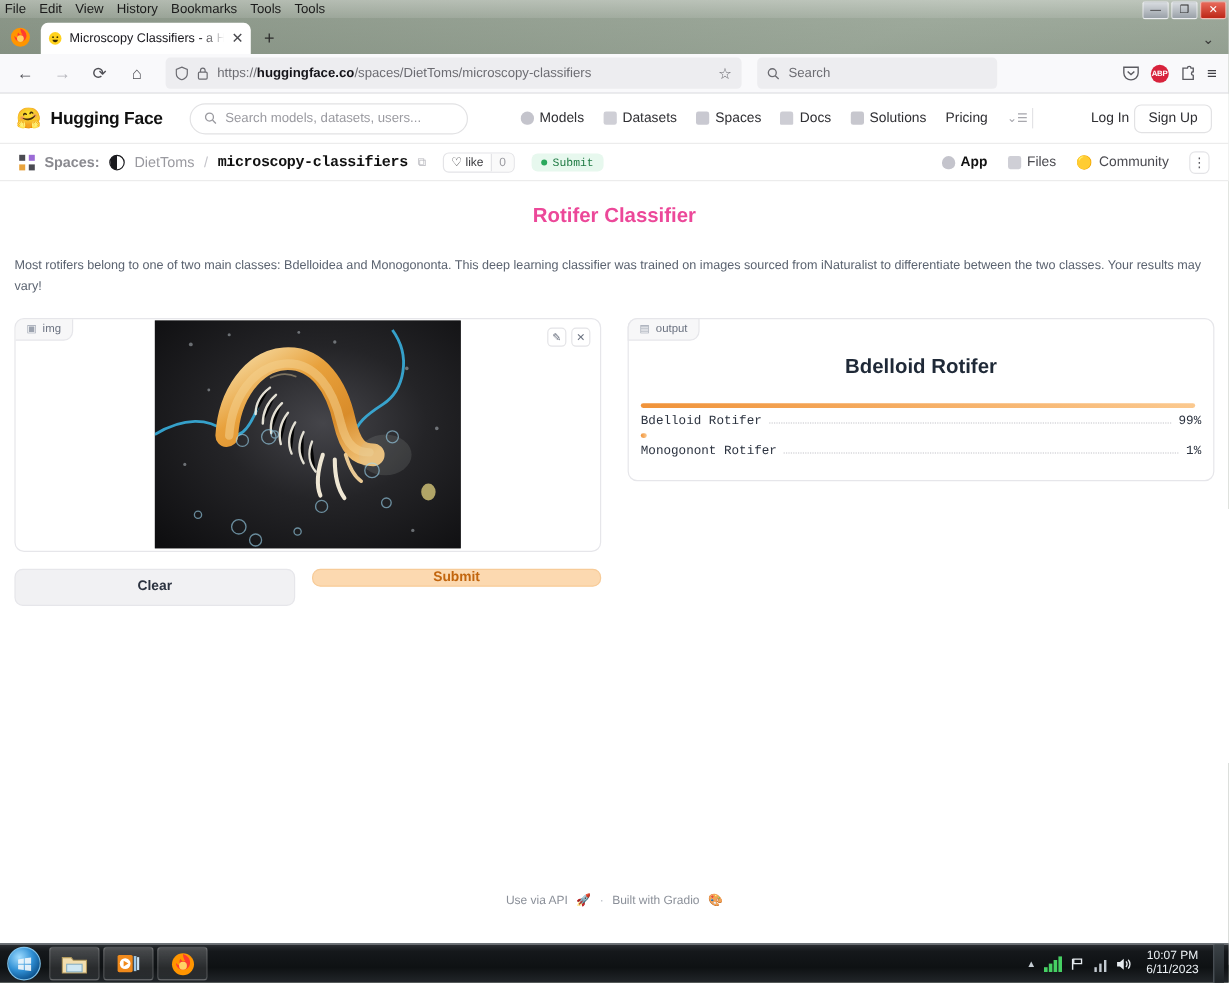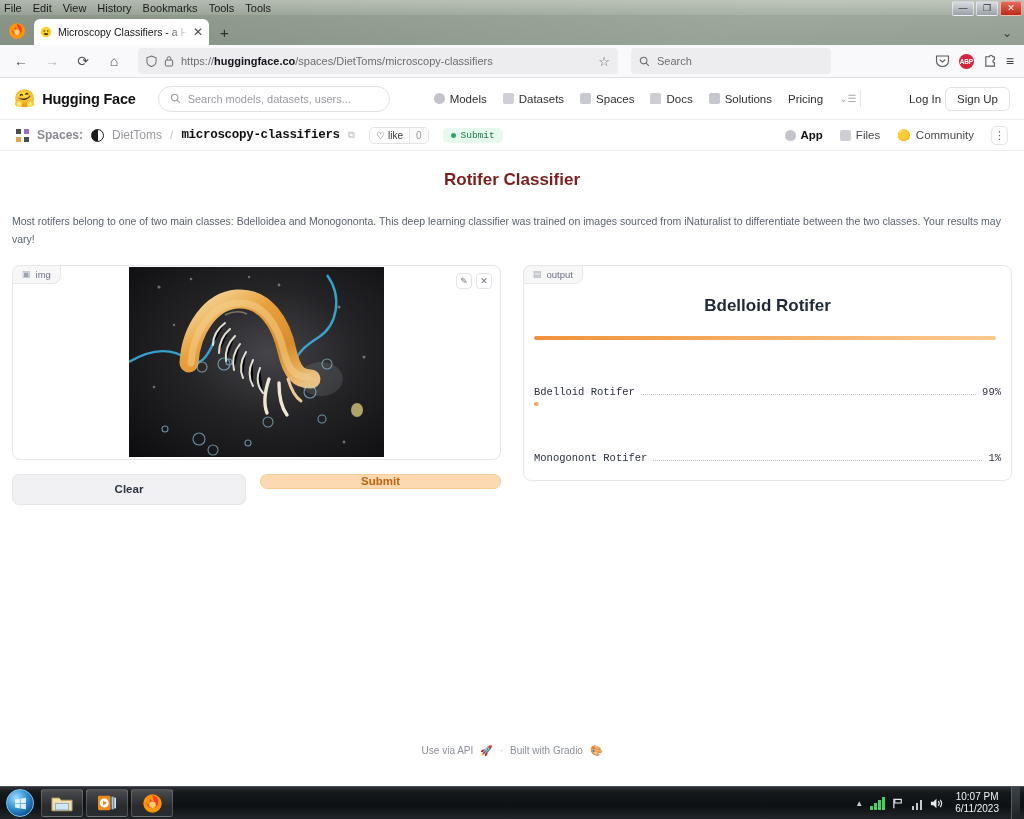--- a/index.html
+++ b/index.html
@@ -140,21 +140,21 @@
   }
   #status-pill .dot { width: 5px; height: 5px; border-radius: 50%; background: #2aa85c; }
   #space-tabs { margin-left: auto; display: flex; align-items: center; gap: 17px; font-size: 11.5px; color: #4a4a50; }
   .space-tab { display:flex; align-items:center; gap:5px; }
   .space-tab.active { color: #111; font-weight: 700; }
   #kebab { border: 1px solid #e4e4e7; border-radius: 5px; width: 17px; height: 19px;
            display:flex; align-items:center; justify-content:center; color:#5a5a60; font-size: 11px; }
 
   
   #gradio { padding: 16px 12px 0 12px; }
-  #app-title { text-align: center; font-size: 17px; font-weight: 700; color: #7f1d1d; margin: 3px 0 22px; }
+  #app-title { text-align: center; font-size: 17px; font-weight: 700; color: #ec4899; margin: 3px 0 22px; }
   #app-desc { font-size: 10.5px; color: #5b6370; line-height: 1.75; margin-bottom: 16px; }
 
   #panels { display: flex; gap: 22px; align-items: flex-start; }
   .panel { flex: 1 1 0; border: 1px solid #e6e6ea; border-radius: 8px; background: #fff; position: relative; }
   .panel-tag {
     position: absolute; top: -1px; left: -1px; display: flex; align-items: center; gap: 5px;
     background: #f7f7f8; border: 1px solid #e6e6ea; border-radius: 8px 0 8px 0;
     padding: 3px 9px; font-size: 9.5px; color: #6b7280; z-index: 3;
   }
   .tag-ico { font-size: 9px; color: #9ca3af; }
@@ -181,21 +181,21 @@
     font-size: 11.5px; color: #c2650d; font-weight: 700;
   }
 
   #out-panel { min-height: 136px; padding: 24px 10px 12px; }
   #out-label { text-align: center; font-size: 17px; font-weight: 700; color: #1f2937; margin: 6px 0 20px; }
   .conf-row { position: relative; padding: 0 0 4px; }
   .conf-bar { height: 4px; border-radius: 2px; background: linear-gradient(90deg,#f0933a,#fbc98f); margin-bottom: 5px; }
   .conf-line { display: flex; align-items: baseline; font-family: "Liberation Mono", monospace; font-size: 10.5px; color: #2c3340; }
   .conf-name { white-space: nowrap; }
   .conf-dots { flex: 1; border-bottom: 1px dotted #c3c3c9; margin: 0 6px 3px; }
-  .conf-val { white-space: nowrap; margin-top: 41px; }
+  .conf-val { white-space: nowrap; }
 
   #footer { position: absolute; bottom: 48px; width: 100%; text-align: center;
             font-size: 10px; color: #8b9099; display:flex; align-items:center;
             justify-content:center; gap: 7px; }
   #footer .fsep { color: #b9bec6; }
 
   
   #taskbar {
     position: absolute; bottom: 0; left: 0; width: 1024px; height: 33px;
     background: linear-gradient(180deg,#2b2f33 0%,#15181b 18%,#0e1113 60%,#22262a 100%);

